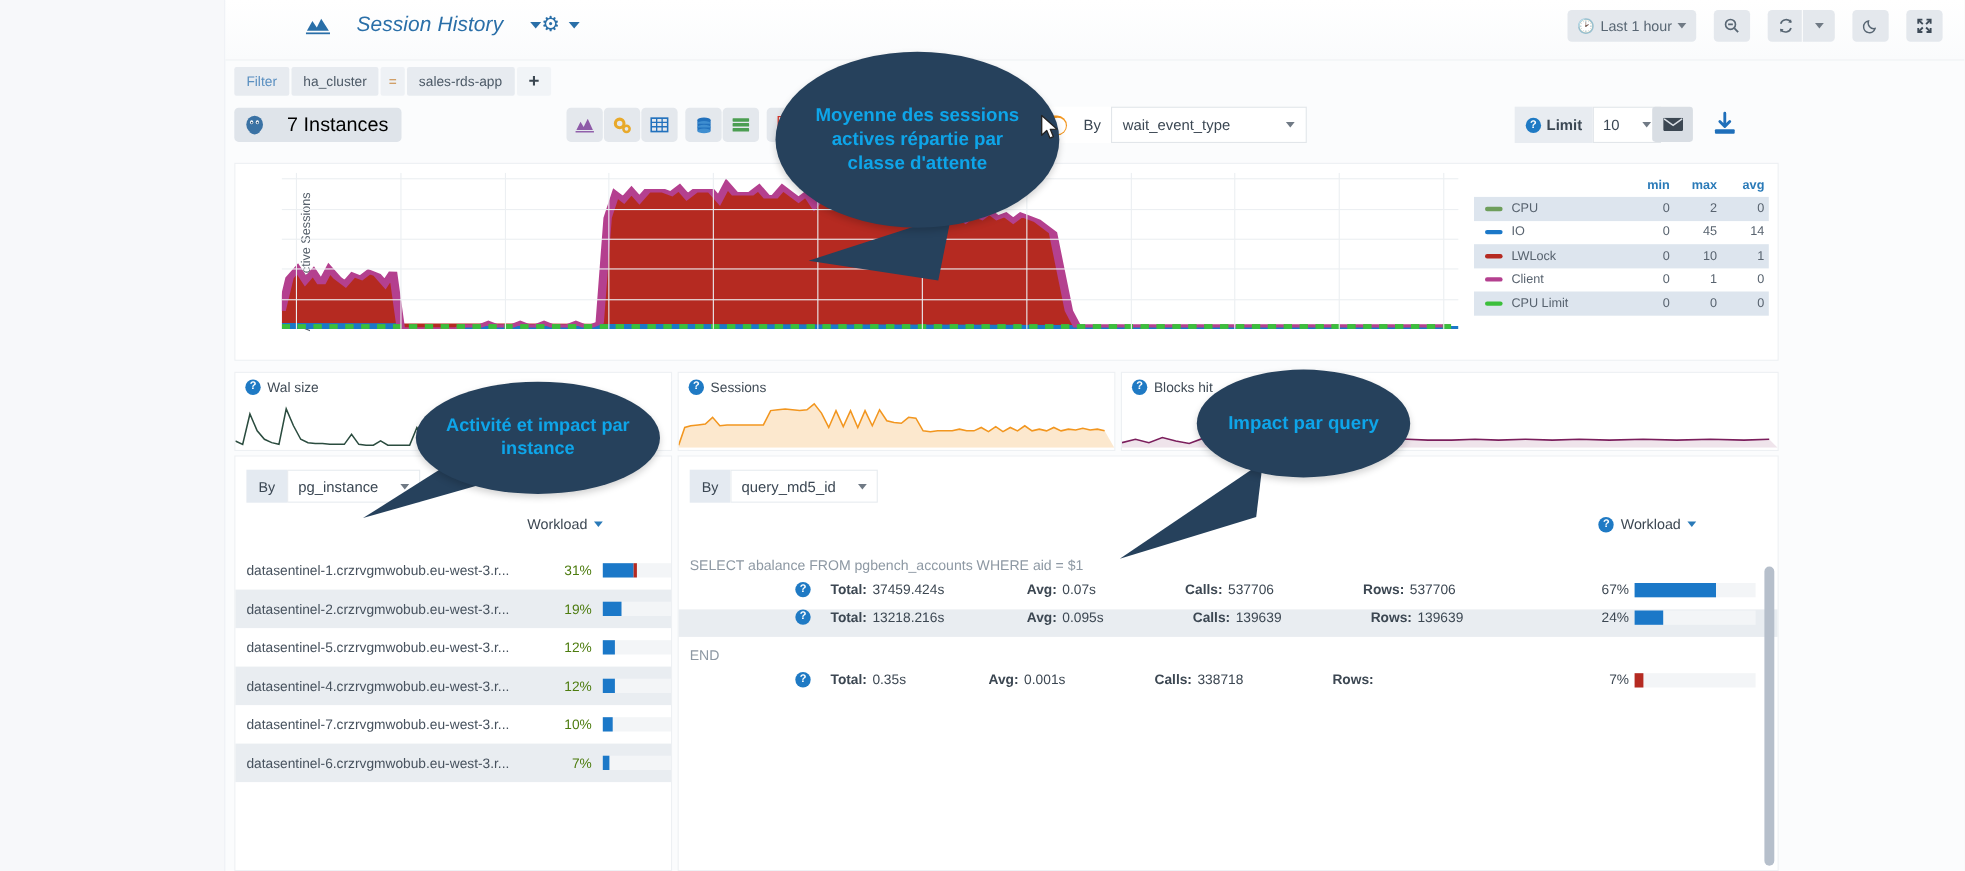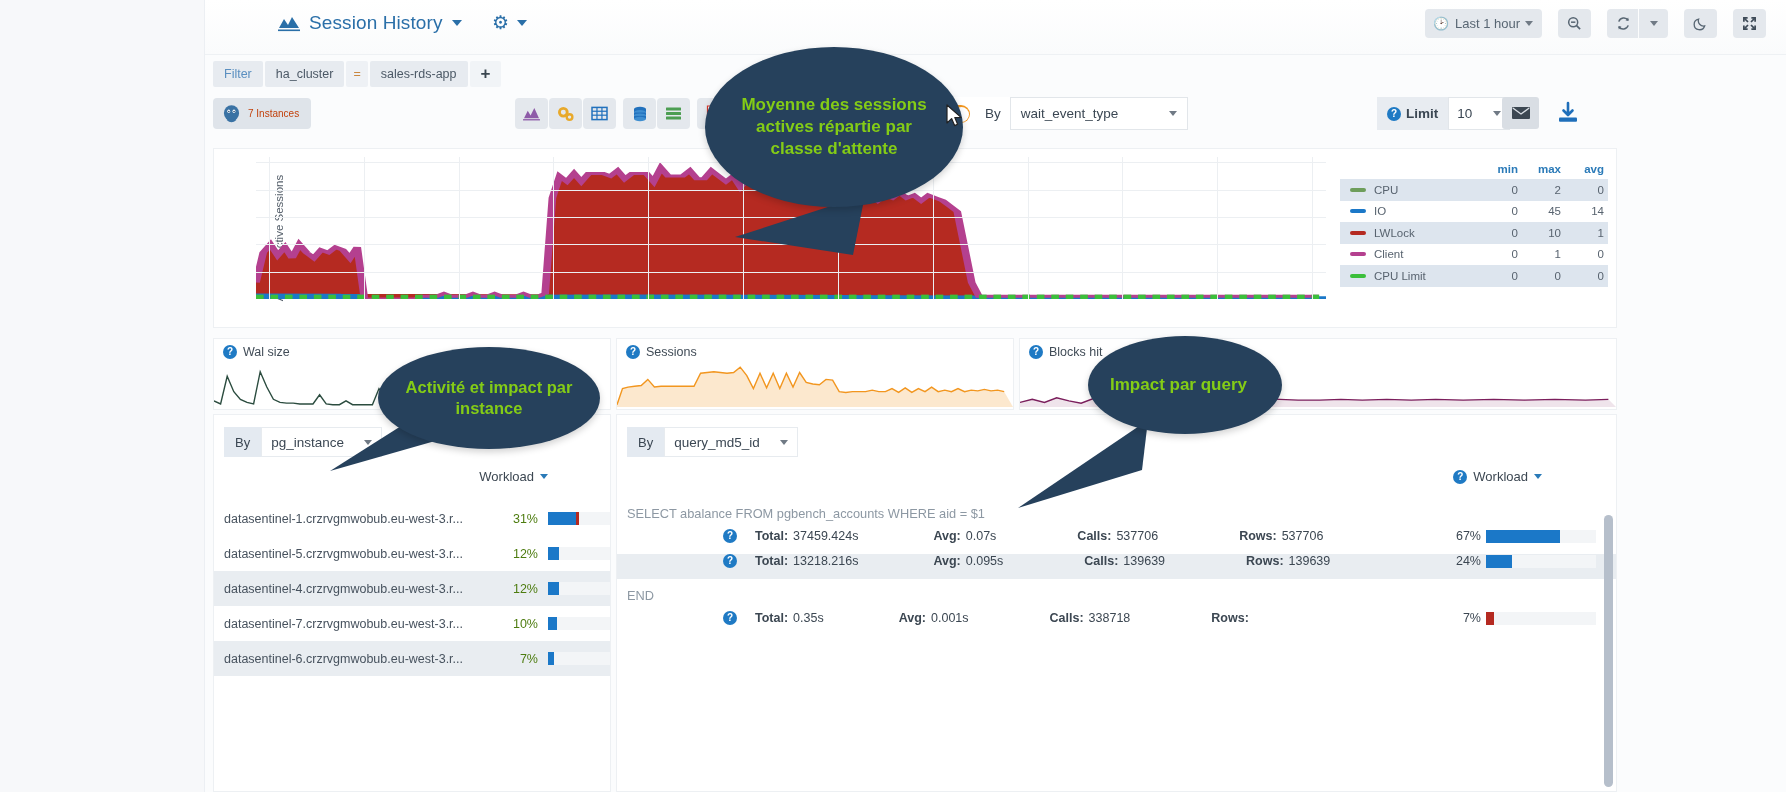--- a/index.html
+++ b/index.html
@@ -27,21 +27,21 @@
   }
 
   
   .titlebar {
     position: absolute; left: 0; top: 0; width: 1581px; height: 55px;
     background: linear-gradient(#ffffff, #fafbfc);
     border-bottom: 1px solid #eef1f4;
   }
   .title-group {
     position: absolute; left: 73px; top: 12px;
-    display: flex; align-items: center; gap: 9px;
+    display: flex; align-items: center; gap: 24px; font-style: italic;
   }
   .title-chart-icon { width: 22px; height: 18px; position: relative; }
   .title-text {
     font-size: 19px; color: #2a6fa8; font-weight: 400;
     letter-spacing: .1px;
   }
   .caret {
     width: 0; height: 0;
     border-left: 5px solid transparent;
     border-right: 5px solid transparent;
@@ -88,22 +88,22 @@
   .chip.plus { background: #f1f4f7; color: #3a4650; font-size: 17px; font-weight: 600; padding: 3px 11px; }
 
   
   .icontoolbar {
     position: absolute; left: 0; top: 95px; width: 1581px; height: 48px;
   }
   .inst-btn {
     position: absolute; left: 8px; top: 3px;
     background: #dfe4ea; border-radius: 4px;
     height: 31px; padding: 0 12px 0 9px;
-    display: flex; align-items: center; gap: 7px;
-    color: #c2410c; font-size: 10px; cursor: pointer;
+    display: flex; align-items: center; gap: 20px;
+    color: #000000; font-size: 18px; cursor: pointer;
   }
   .ico-btn {
     position: absolute; top: 3px;
     background: #e4e8ed; border-radius: 4px;
     width: 33px; height: 31px;
     display: flex; align-items: center; justify-content: center;
     cursor: pointer;
   }
 
   
@@ -244,24 +244,24 @@
   .qtext { padding: 9px 0 8px 10px; color: #8d98a3; font-size: 12.8px; }
   .qstats {
     display: flex; align-items: center; padding: 0 0 11px 0;
     font-size: 12.5px; color: #3c4752;
   }
   .qstats .k { font-weight: 700; margin-left: 13px; }
   .qstats .cell { display: flex; align-items: center; gap: 5px; }
   .qbar-track { width: 110px; height: 13px; background: #f3f5f7; position: relative; flex: none; }
 
   .tooltip {
-    position: absolute; background: #26415c; color: #84cc16;
+    position: absolute; background: #26415c; color: #0ea5e9;
     font-weight: 700; text-align: center; line-height: 1.28;
     border-radius: 50%;
-    display: flex; align-items: center; justify-content: flex-start;
+    display: flex; align-items: center; justify-content: center;
     box-shadow: 0 3px 7px rgba(0,0,0,.18);
     z-index: 40;
   }
   .tail { position: absolute; z-index: 39; }
   .scrollbar {
     position: absolute; width: 9px; border-radius: 5px; background: #b6bfcb;
   }
   .cursor-arrow { position: absolute; z-index: 50; }
 </style>
 </head>
@@ -663,20 +663,27 @@
       </div>
       <div id="instance-rows" style="position:absolute;left:0;right:0;top:86px;">
           <div class="row">
             <div class="nm">datasentinel-1.crzrvgmwobub.eu-west-3.r...</div>
             <div class="pc">31%</div>
             <div class="bar-track">
               <div class="bar-fill" style="width:44.949999999999996%"></div>
               <div class="bar-fill2" style="left:44.949999999999996%;width:5.8%"></div>
             </div>
           </div>
+          <div class="row alt">
+            <div class="nm">datasentinel-2.crzrvgmwobub.eu-west-3.r...</div>
+            <div class="pc">19%</div>
+            <div class="bar-track">
+              <div class="bar-fill" style="width:27.55%"></div>
+            </div>
+          </div>
           <div class="row">
             <div class="nm">datasentinel-5.crzrvgmwobub.eu-west-3.r...</div>
             <div class="pc">12%</div>
             <div class="bar-track">
               <div class="bar-fill" style="width:17.4%"></div>
             </div>
           </div>
           <div class="row alt">
             <div class="nm">datasentinel-4.crzrvgmwobub.eu-west-3.r...</div>
             <div class="pc">12%</div>

